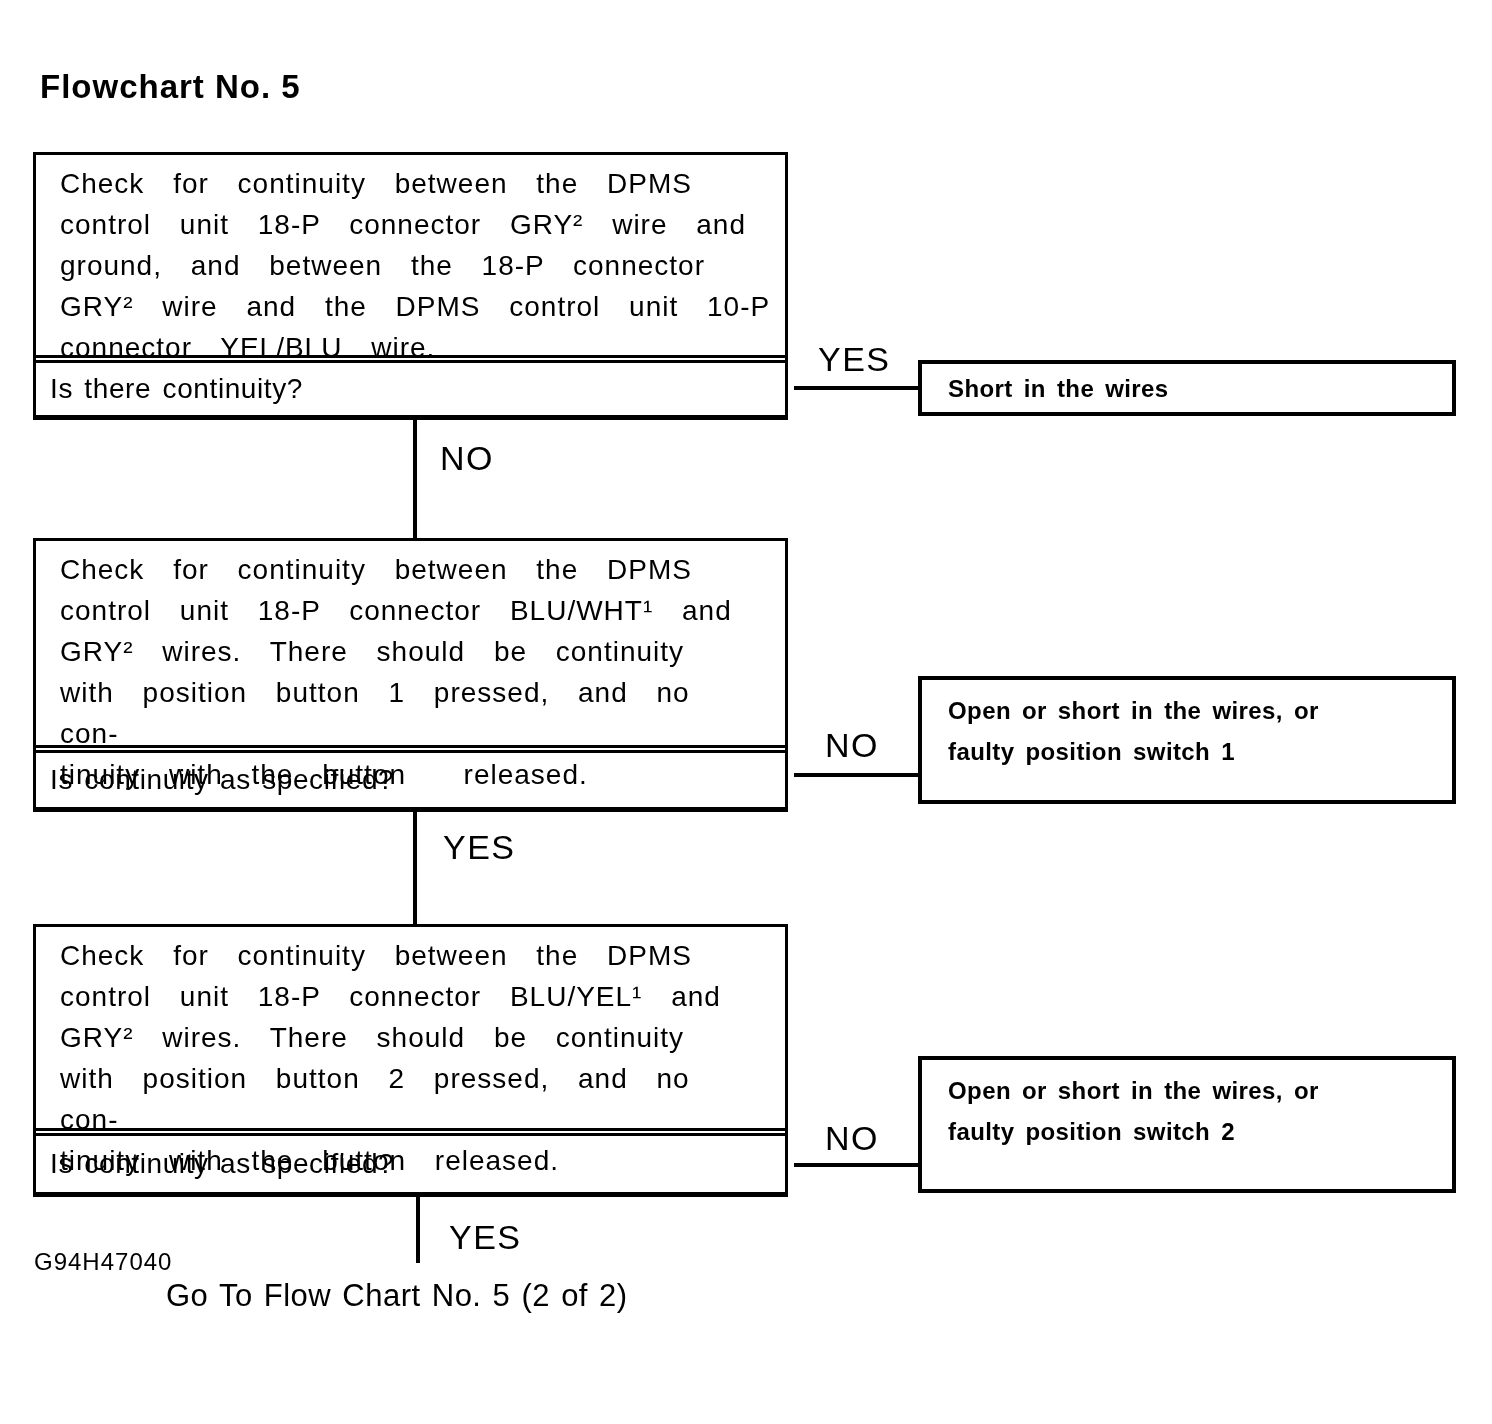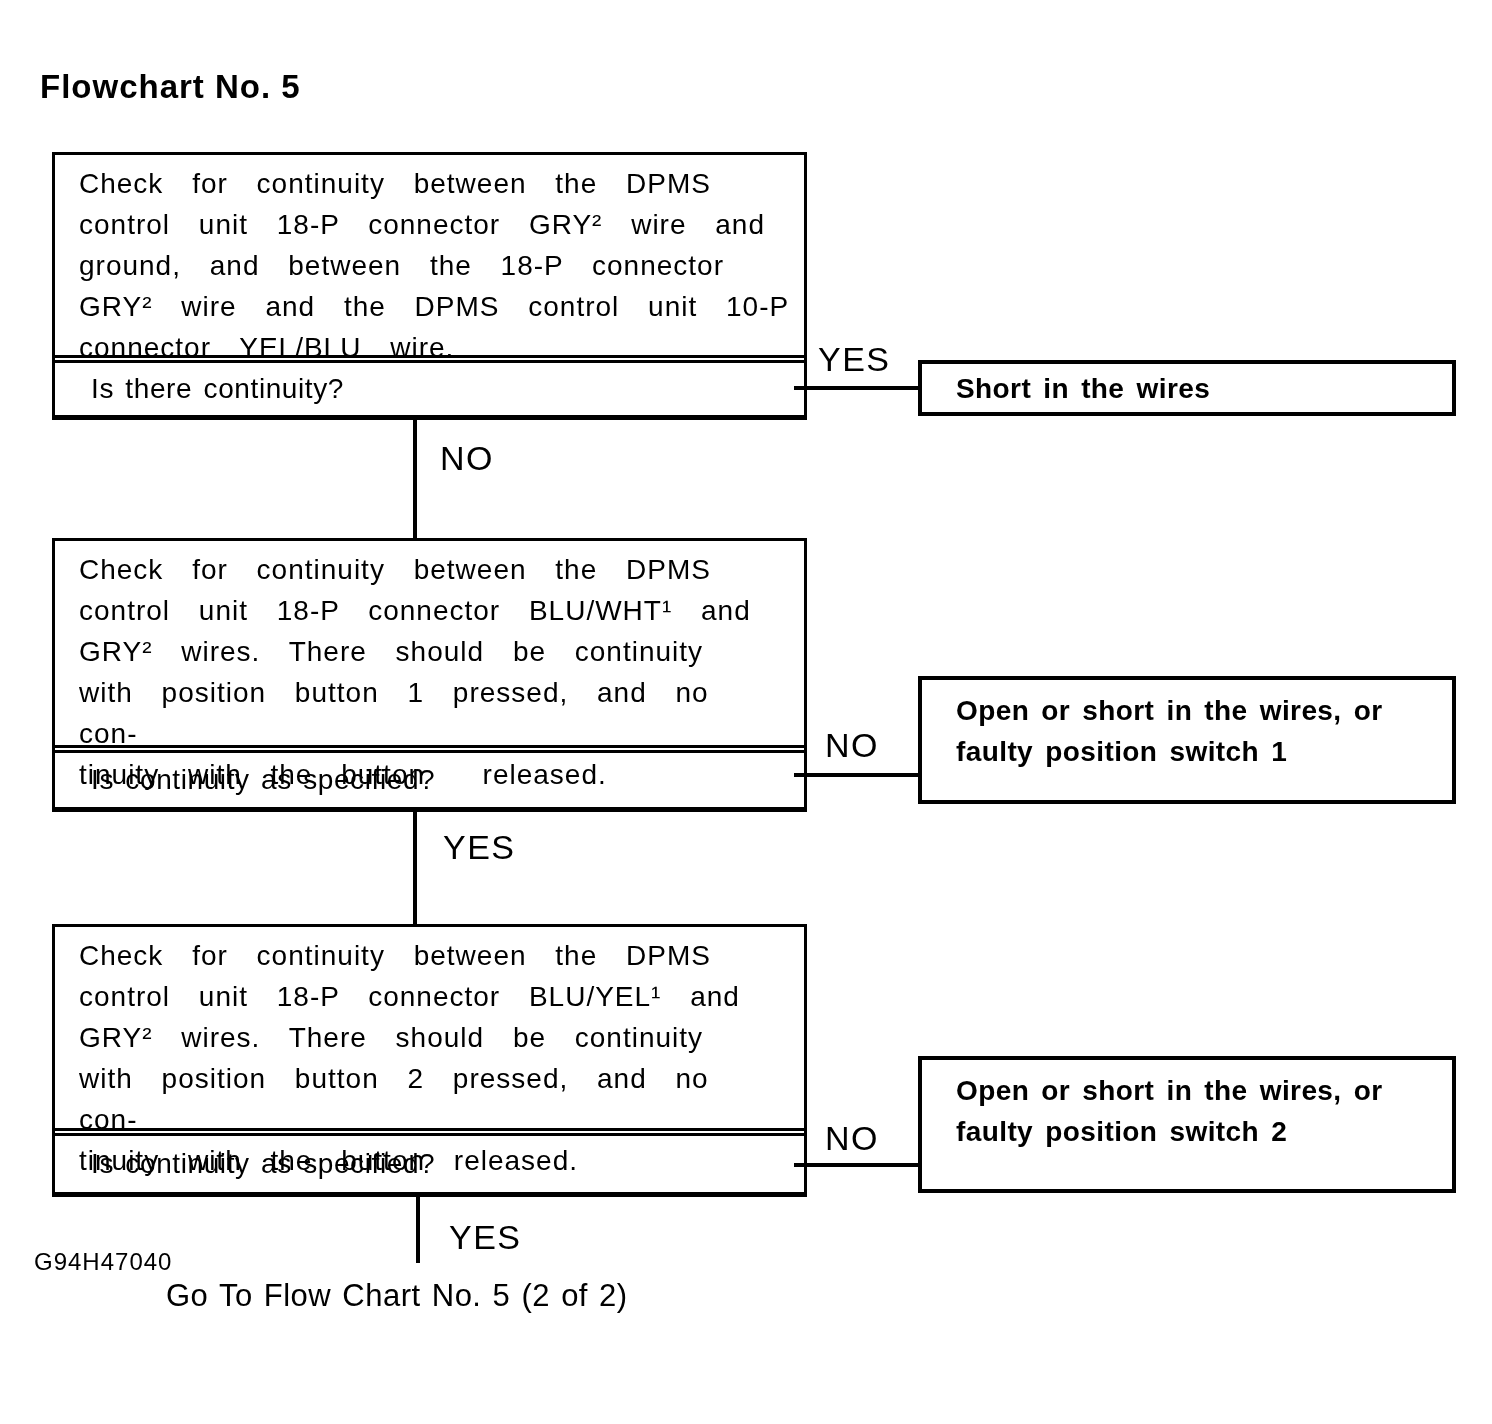--- a/index.html
+++ b/index.html
@@ -22,21 +22,21 @@
     left: 40px;
     top: 68px;
     margin: 0;
     font-size: 33px;
     font-weight: bold;
     letter-spacing: 1px;
   }
   
   .step {
     position: absolute;
-    left: 52px;
+    left: 33px;
     width: 755px;
     box-sizing: border-box;
     border: 3px solid #000;
     border-bottom-width: 5px;
     background: #fff;
   }
   #step1 { top: 152px; height: 268px; }
   #step2 { top: 538px; height: 274px; }
   #step3 { top: 924px; height: 273px; }
   .stmt {
@@ -48,21 +48,21 @@
     white-space: pre-wrap;
   }
   .question {
     position: absolute;
     left: 0;
     right: 0;
     bottom: 0;
     border-top: 8px double #000;
     display: flex;
     align-items: center;
-    padding-left: 36px;
+    padding-left: 14px;
     font-size: 28px;
     letter-spacing: 0.6px;
     word-spacing: 3px;
   }
   #step1 .question { height: 52px; }
   #step2 .question { height: 54px; }
   #step3 .question { height: 56px; }
   
   .result {
     position: absolute;
@@ -70,25 +70,25 @@
     width: 538px;
     box-sizing: border-box;
     border: 4px solid #000;
     background: #fff;
   }
   #result1 { top: 360px; height: 56px; display: flex; align-items: center; }
   #result2 { top: 676px; height: 128px; }
   #result3 { top: 1056px; height: 137px; }
   .result-text {
     font-weight: bold;
-    font-size: 28px;
+    font-size: 24px;
     line-height: 41px;
     letter-spacing: 0.4px;
     word-spacing: 4px;
-    padding: 10px 8px 0 34px;
+    padding: 10px 8px 0 26px;
     white-space: pre-wrap;
   }
   #result1 .result-text { padding-top: 0; }
   
   .hline { position: absolute; height: 4px; background: #000; }
   #edge-yes1-line { left: 794px; top: 386px; width: 126px; }
   #edge-no2-line  { left: 794px; top: 773px; width: 126px; }
   #edge-no3-line  { left: 794px; top: 1163px; width: 127px; }
   .vline { position: absolute; width: 4px; background: #000; }
   #edge-no1-line  { left: 413px; top: 418px; height: 120px; }

